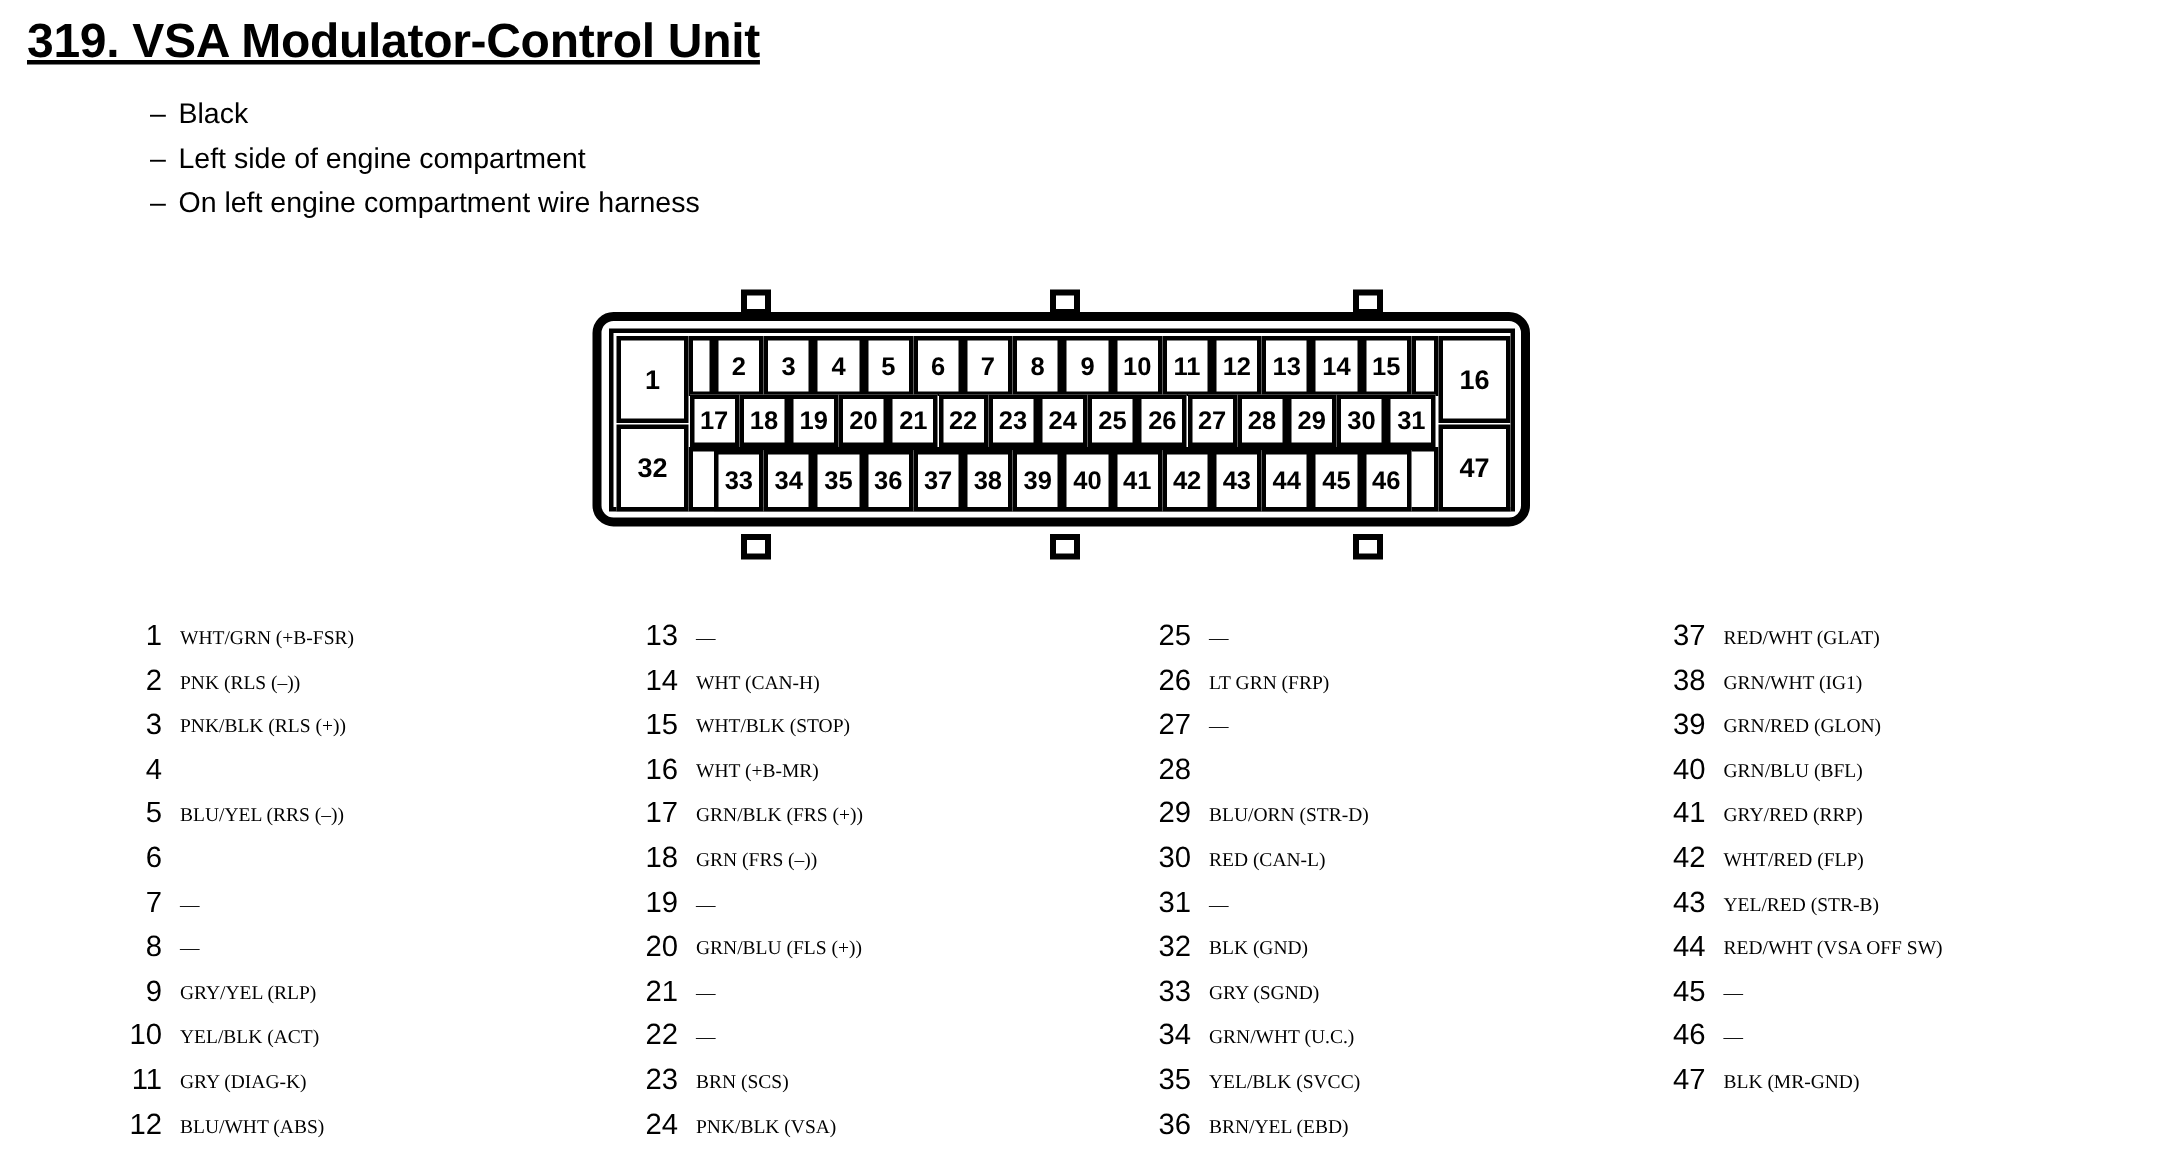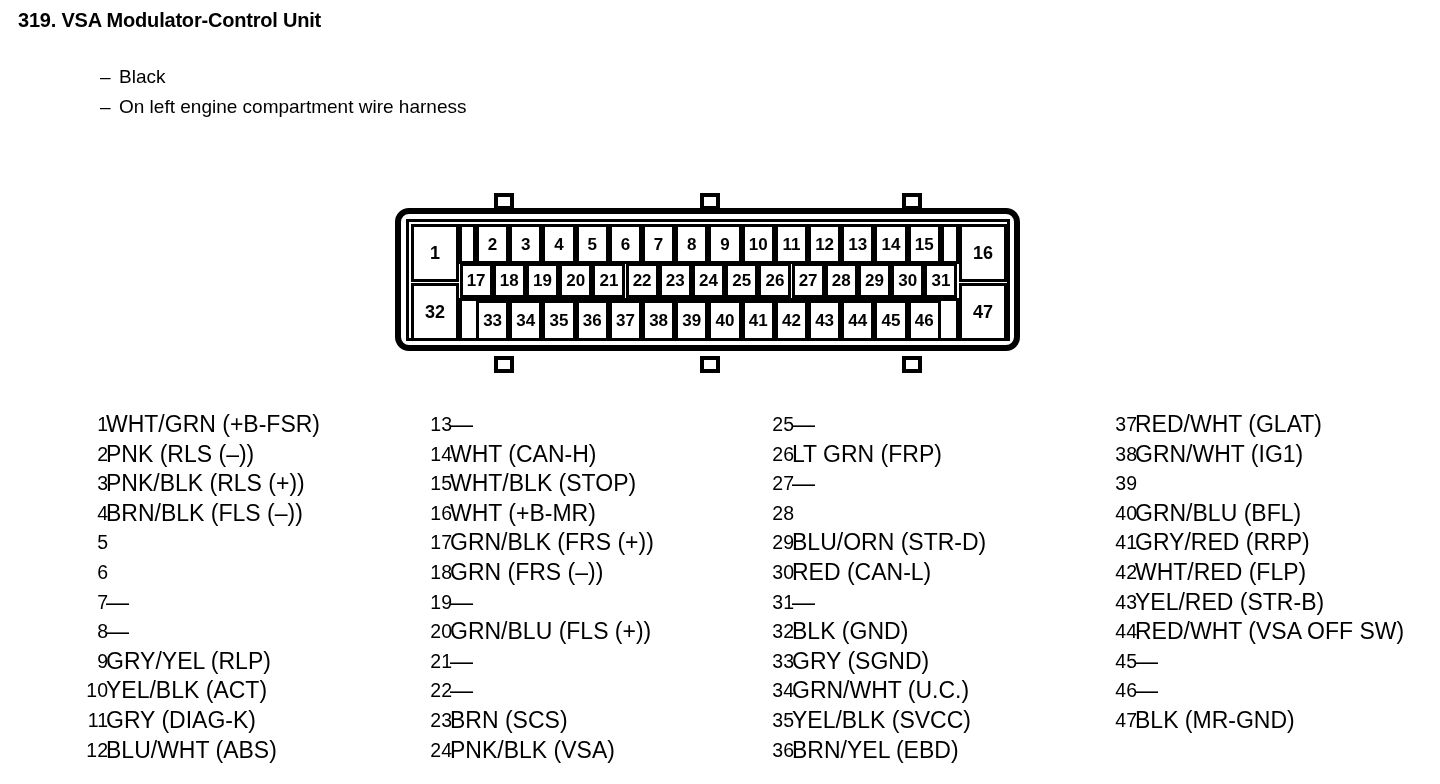--- a/index.html
+++ b/index.html
@@ -22,24 +22,25 @@
   #header-block {
     position: absolute;
     left: 0;
     top: 0;
     width: 1440px;
   }
   #page-title {
     position: absolute;
     left: 18px;
     top: 9px;
-    font-size: 20px;
+    font-size: 32px;
     font-weight: bold;
     letter-spacing: -0.2px;
     white-space: nowrap;
+    text-decoration: underline;
   }
   #subtitle-list {
     position: absolute;
     left: 100px;
     top: 62px;
     width: 700px;
   }
   .subtitle-row {
     font-size: 19px;
     line-height: 29.5px;
@@ -131,32 +132,36 @@
   }
   .legend-num {
     position: absolute;
     left: 0;
     width: 34px;
     text-align: right;
     font-size: 19.5px;
   }
   .legend-label {
     position: absolute;
-    left: 32px;
-    font-size: 23px;
+    left: 46px;
+    font-size: 13px;
+    font-family: Liberation Serif, serif;
   }
 </style>
 </head>
 <body>
 
 <div id="header-block">
   <div id="page-title">319.  VSA Modulator-Control Unit</div>
   <div id="subtitle-list">
     <div class="subtitle-row">
       <span class="subtitle-dash">–</span><span>Black</span>
+    </div>
+    <div class="subtitle-row">
+      <span class="subtitle-dash">–</span><span>Left side of engine compartment</span>
     </div>
     <div class="subtitle-row">
       <span class="subtitle-dash">–</span><span>On left engine compartment wire harness</span>
     </div>
   </div>
 </div>
 
 <div id="connector-figure">
 
   <div class="mount-tab top" style="left:102px;"></div>
@@ -233,24 +238,24 @@
       <div class="legend-row">
         <span class="legend-num">2</span>
         <span class="legend-label">PNK (RLS (–))</span>
       </div>
       <div class="legend-row">
         <span class="legend-num">3</span>
         <span class="legend-label">PNK/BLK (RLS (+))</span>
       </div>
       <div class="legend-row">
         <span class="legend-num">4</span>
-        <span class="legend-label">BRN/BLK (FLS (–))</span>
       </div>
       <div class="legend-row">
         <span class="legend-num">5</span>
+        <span class="legend-label">BLU/YEL (RRS (–))</span>
       </div>
       <div class="legend-row">
         <span class="legend-num">6</span>
       </div>
       <div class="legend-row">
         <span class="legend-num">7</span>
         <span class="legend-label">—</span>
       </div>
       <div class="legend-row">
         <span class="legend-num">8</span>
@@ -376,20 +381,21 @@
       <div class="legend-row">
         <span class="legend-num">37</span>
         <span class="legend-label">RED/WHT (GLAT)</span>
       </div>
       <div class="legend-row">
         <span class="legend-num">38</span>
         <span class="legend-label">GRN/WHT (IG1)</span>
       </div>
       <div class="legend-row">
         <span class="legend-num">39</span>
+        <span class="legend-label">GRN/RED (GLON)</span>
       </div>
       <div class="legend-row">
         <span class="legend-num">40</span>
         <span class="legend-label">GRN/BLU (BFL)</span>
       </div>
       <div class="legend-row">
         <span class="legend-num">41</span>
         <span class="legend-label">GRY/RED (RRP)</span>
       </div>
       <div class="legend-row">

